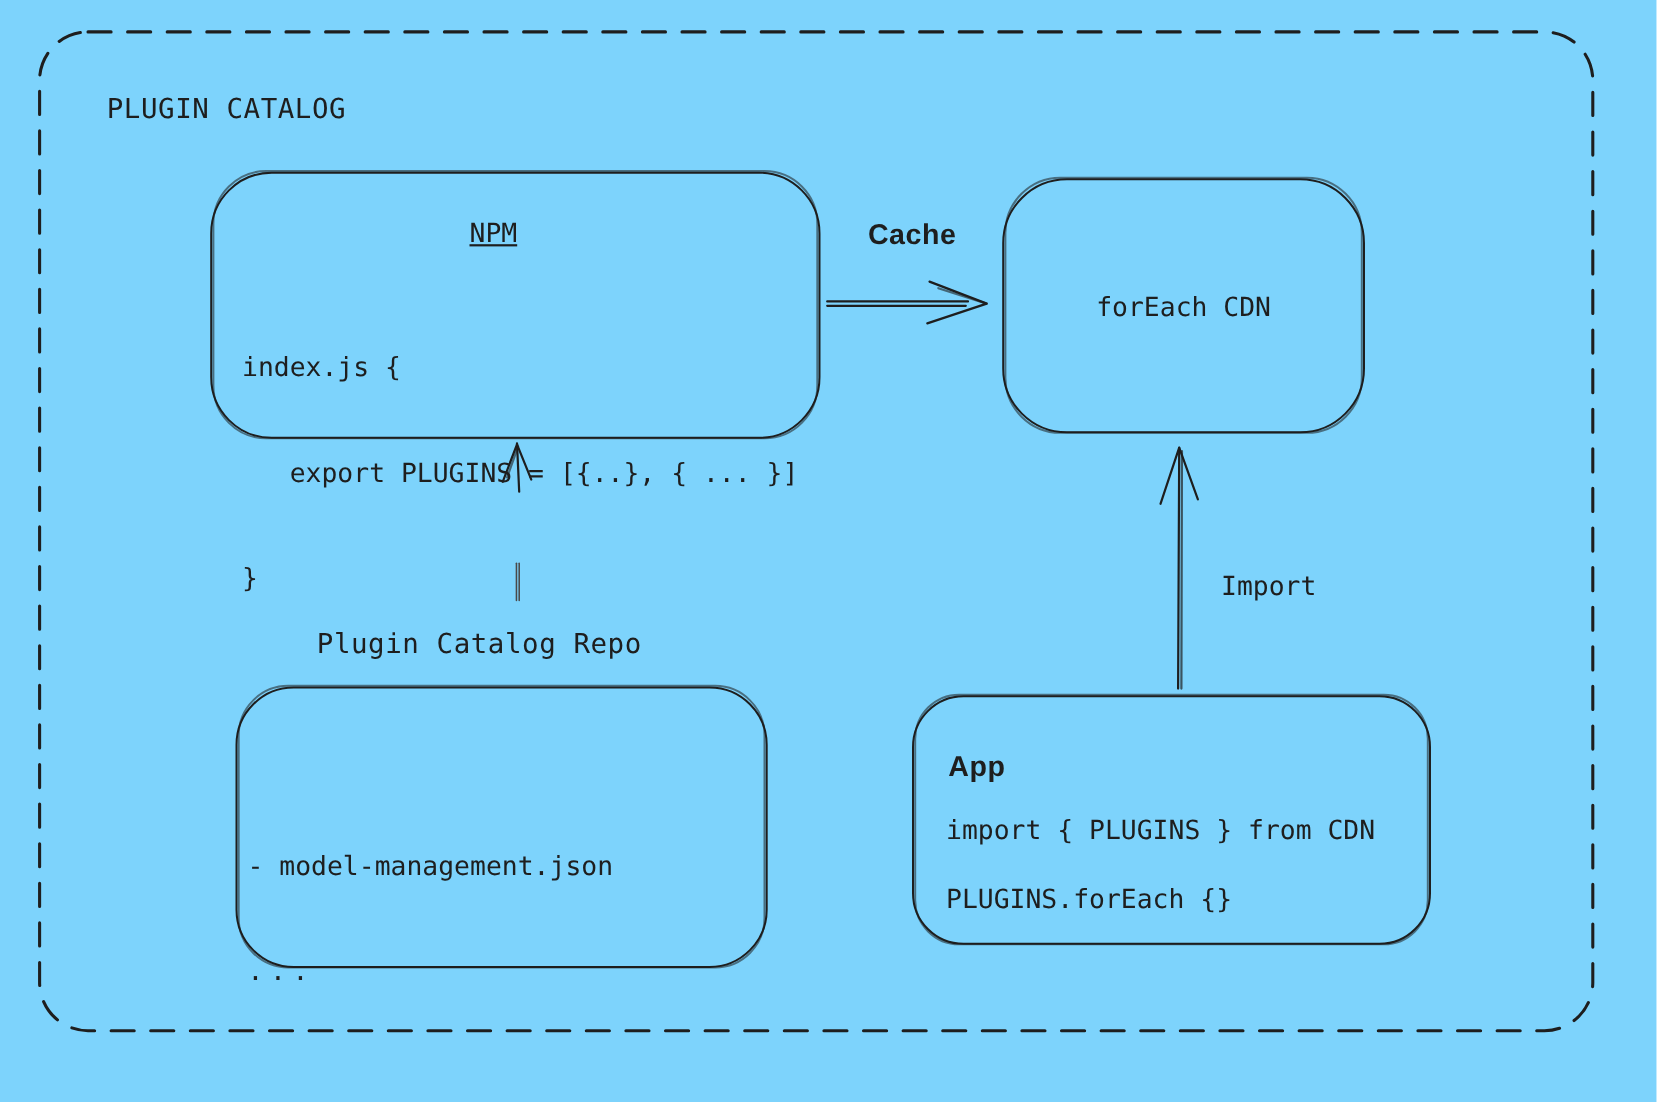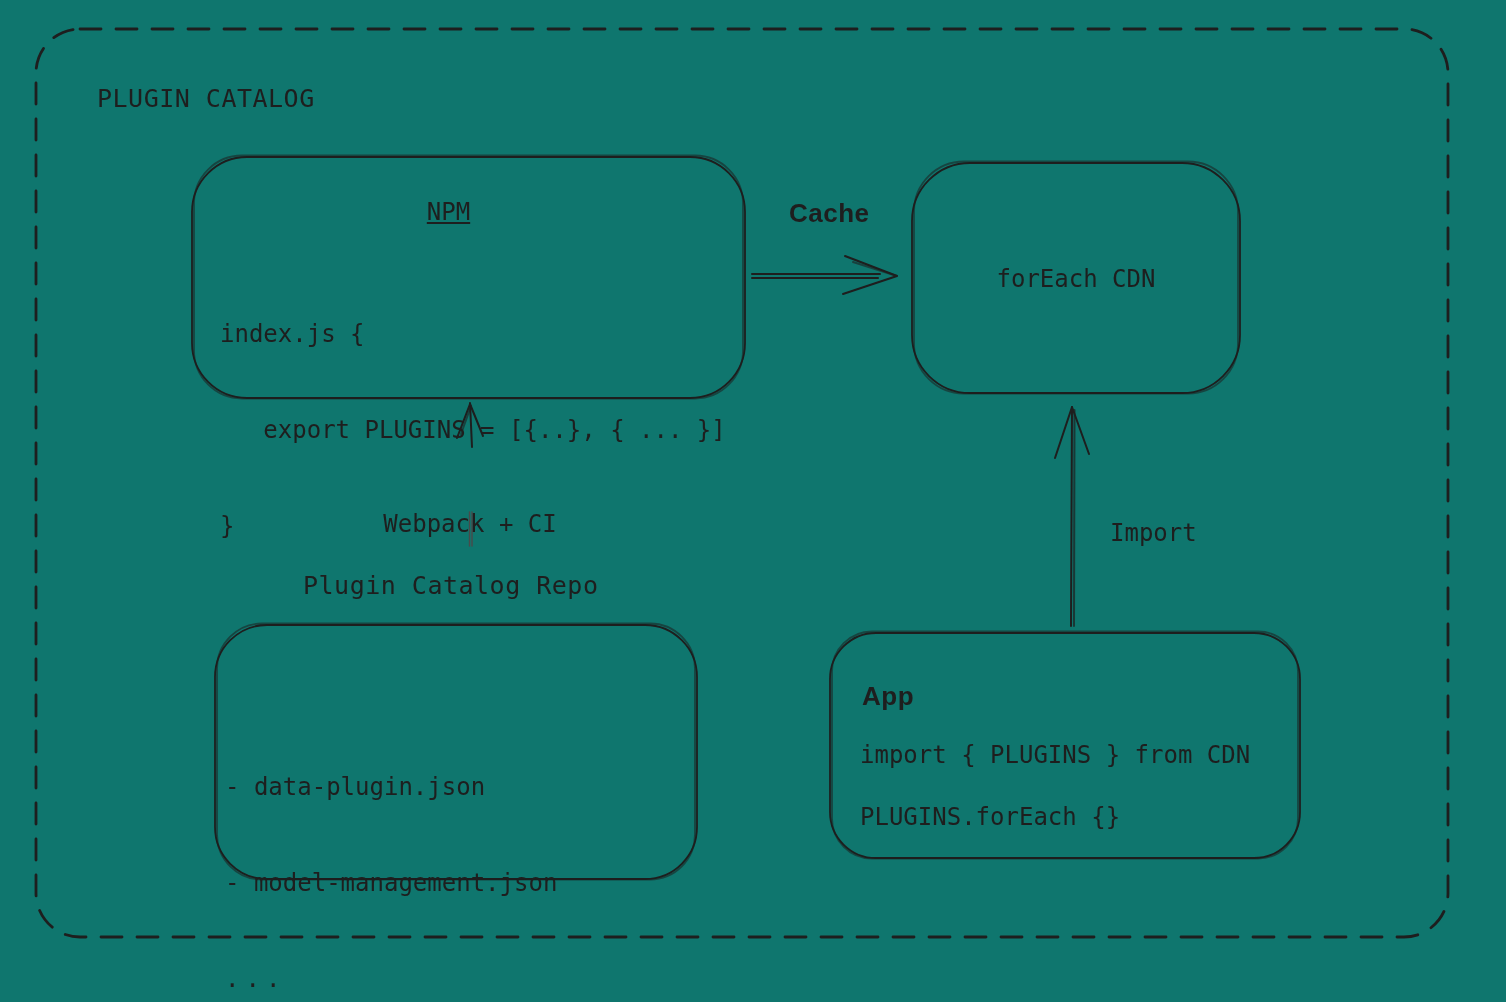--- a/index.html
+++ b/index.html
@@ -1,19 +1,19 @@
 <!DOCTYPE html>
 <html><head>
 <meta charset="utf-8">
 <style>
   html,body{margin:0;padding:0;background:#ffffff;}
   .canvas{
     position:relative;
     width:1506px;height:1002px;
-    background:#0f766e;
+    background:#7dd3fc;
     color:#1e1e1e;
     font-family:"DejaVu Sans Mono","Liberation Mono",monospace;
     overflow:hidden;
   }
   .shapes{position:absolute;left:0;top:0;width:1506px;height:1002px;}
   .t{
     position:absolute;
     white-space:pre;
     font-size:24px;
     line-height:32px;
@@ -92,26 +92,24 @@
     <div>index.js {</div>
     <div>   export PLUGINS = [{..}, { ... }]</div>
     <div>}</div>
   </div>
 
   <div class="t sans" style="left:789px;top:197px;">Cache</div>
 
   <div class="t center" style="left:912px;top:263px;width:328px;">forEach CDN</div>
 
   <div class="t center" style="left:330px;top:447px;width:280px;line-height:31px;">
-    <div>Webpack + CI</div>
   </div>
 
-  <div class="t big" style="left:288px;top:570px;margin-left:15px;">Plugin Catalog Repo</div>
+  <div class="t big" style="left:288px;top:570px;">Plugin Catalog Repo</div>
   <div class="t" style="left:225px;top:707px;">
-    <div>- data-plugin.json</div>
     <div>- model-management.json</div>
     <div class="dots">...</div>
   </div>
 
   <div class="t" style="left:1110px;top:517px;">Import</div>
 
   <div class="t sans" style="left:862px;top:680px;">App</div>
   <div class="t" style="left:860px;top:739px;">import { PLUGINS } from CDN</div>
   <div class="t" style="left:860px;top:801px;">PLUGINS.forEach {}</div>
 

